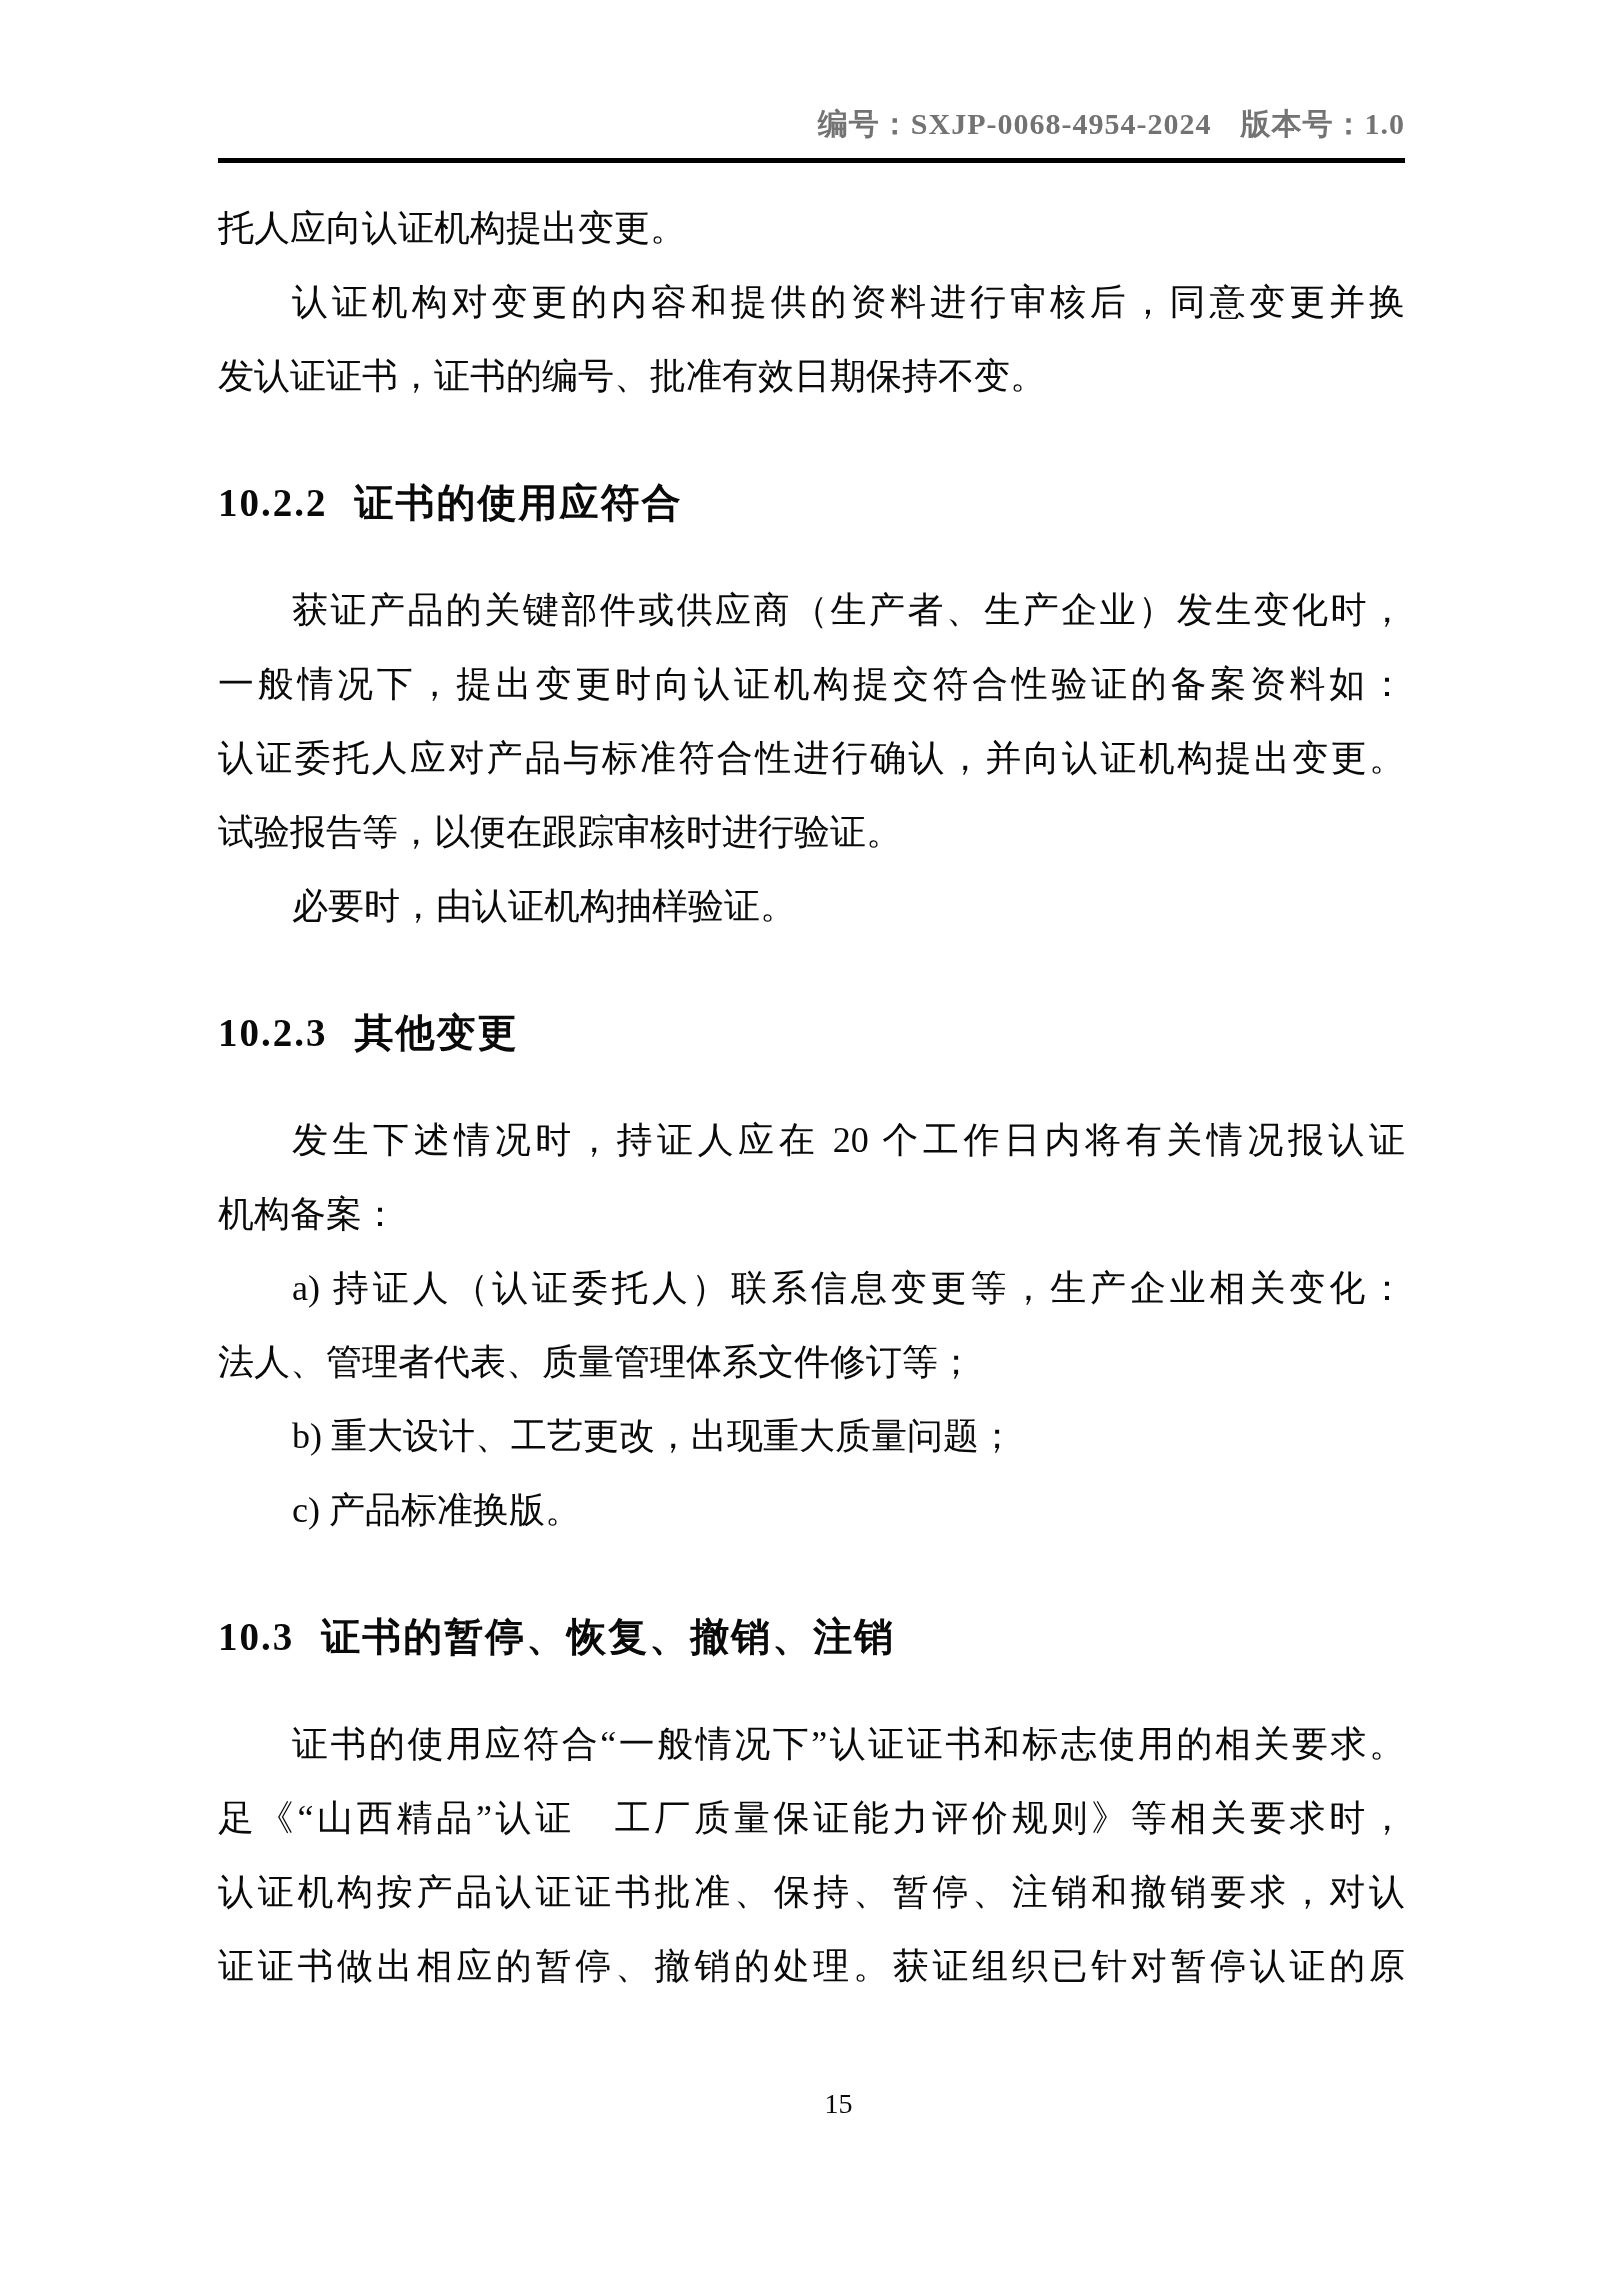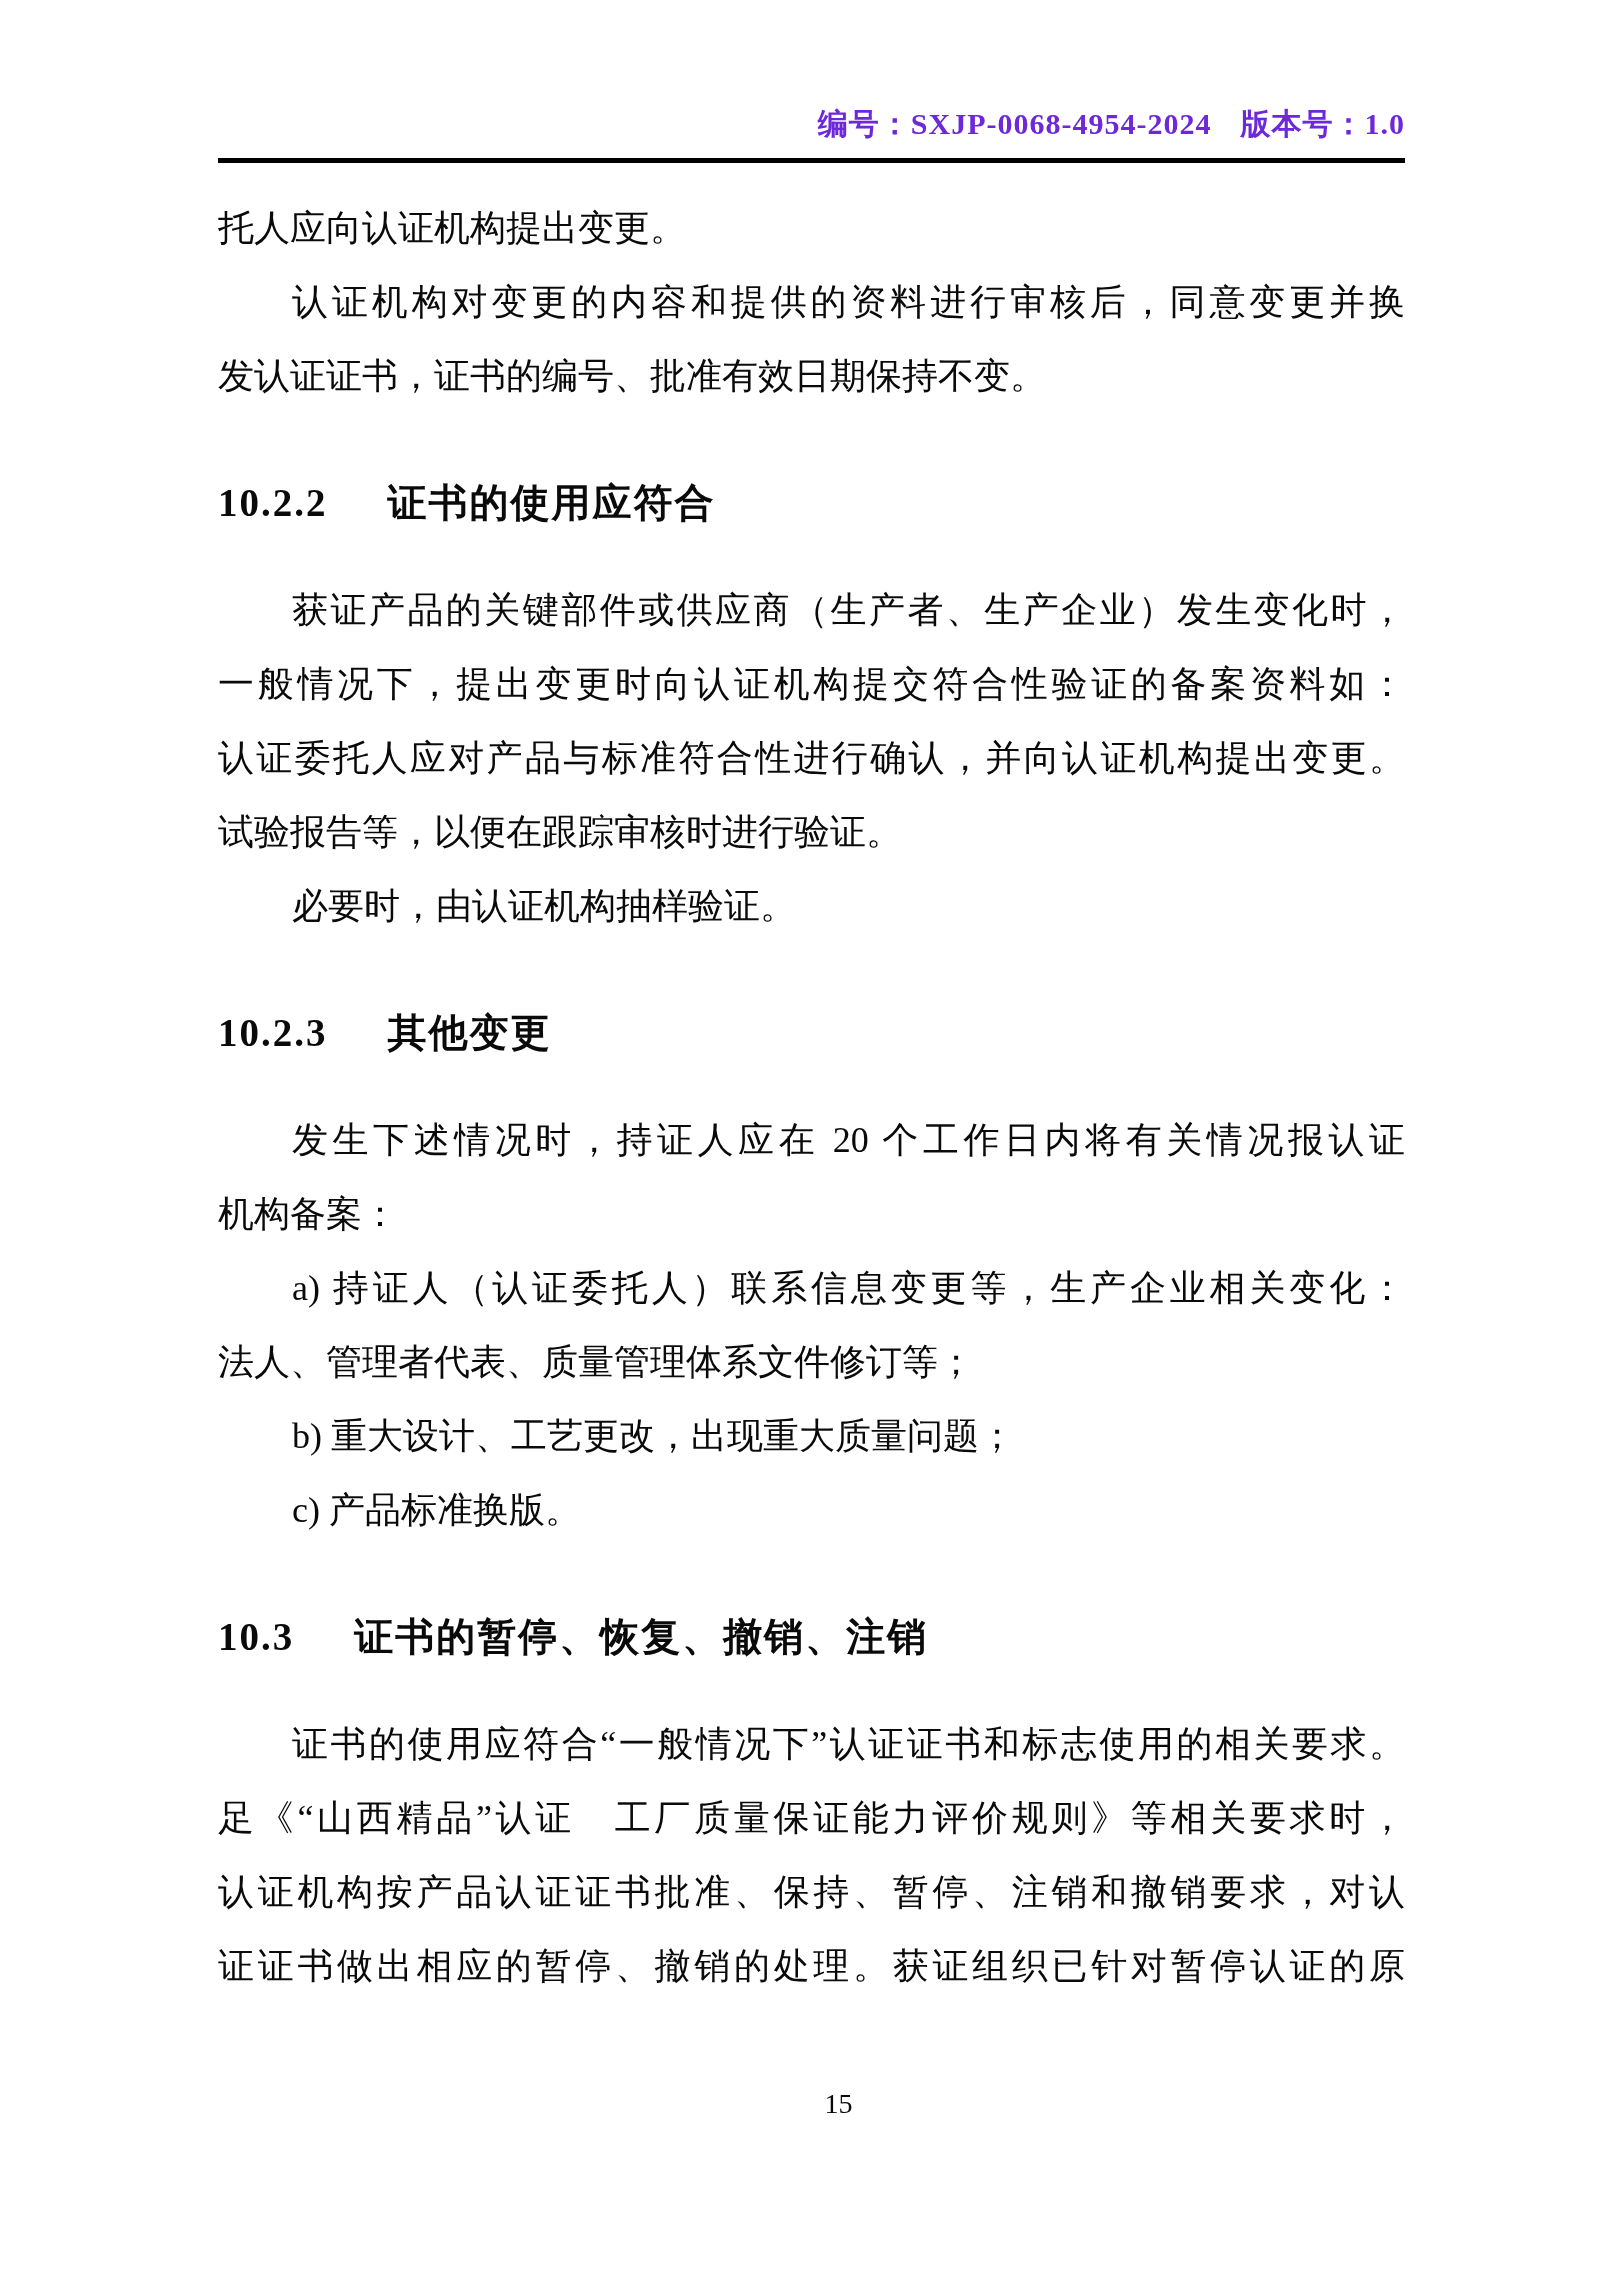--- a/index.html
+++ b/index.html
@@ -55,40 +55,40 @@
   }
   .line.indent { text-indent: 74px; }
   .heading {
     margin: 53px 0 33px 0;
     height: 74px;
     line-height: 74px;
     font-size: 39px;
     font-weight: bold;
     white-space: nowrap;
   }
-  .heading .h-num { margin-right: 60px; letter-spacing: 2px; text-align: right; }
+  .heading .h-num { margin-right: 27px; letter-spacing: 2px; text-align: right; }
   .heading .h-title { letter-spacing: 2px; }
   
   .page-num {
     position: absolute;
     top: 2084px;
     left: 0;
     width: 1621px;
     text-align: center;
     font-size: 28px;
     line-height: 39px;
     margin-left: 28px;
   }
 </style>
 </head>
 <body>
 
 <div class="page">
 
-  <div class="doc-header" style="color: #6d28d9;">
+  <div class="doc-header" style="color: #737373;">
     <span>编号：</span><span>SXJP-0068-4954-2024</span><span class="gap"></span><span>版本号：</span><span>1.0</span>
   </div>
 
   <div class="header-rule" style="background: rgb(0, 0, 0);"></div>
 
   <div class="content">
       <div class="line">托人应向认证机构提出变更。</div>
       <div class="line indent just">认证机构对变更的内容和提供的资料进行审核后，同意变更并换</div>
       <div class="line">发认证证书，证书的编号、批准有效日期保持不变。</div>
       <div class="heading"><span class="h-num">10.2.2</span><span class="h-title">证书的使用应符合</span></div>

